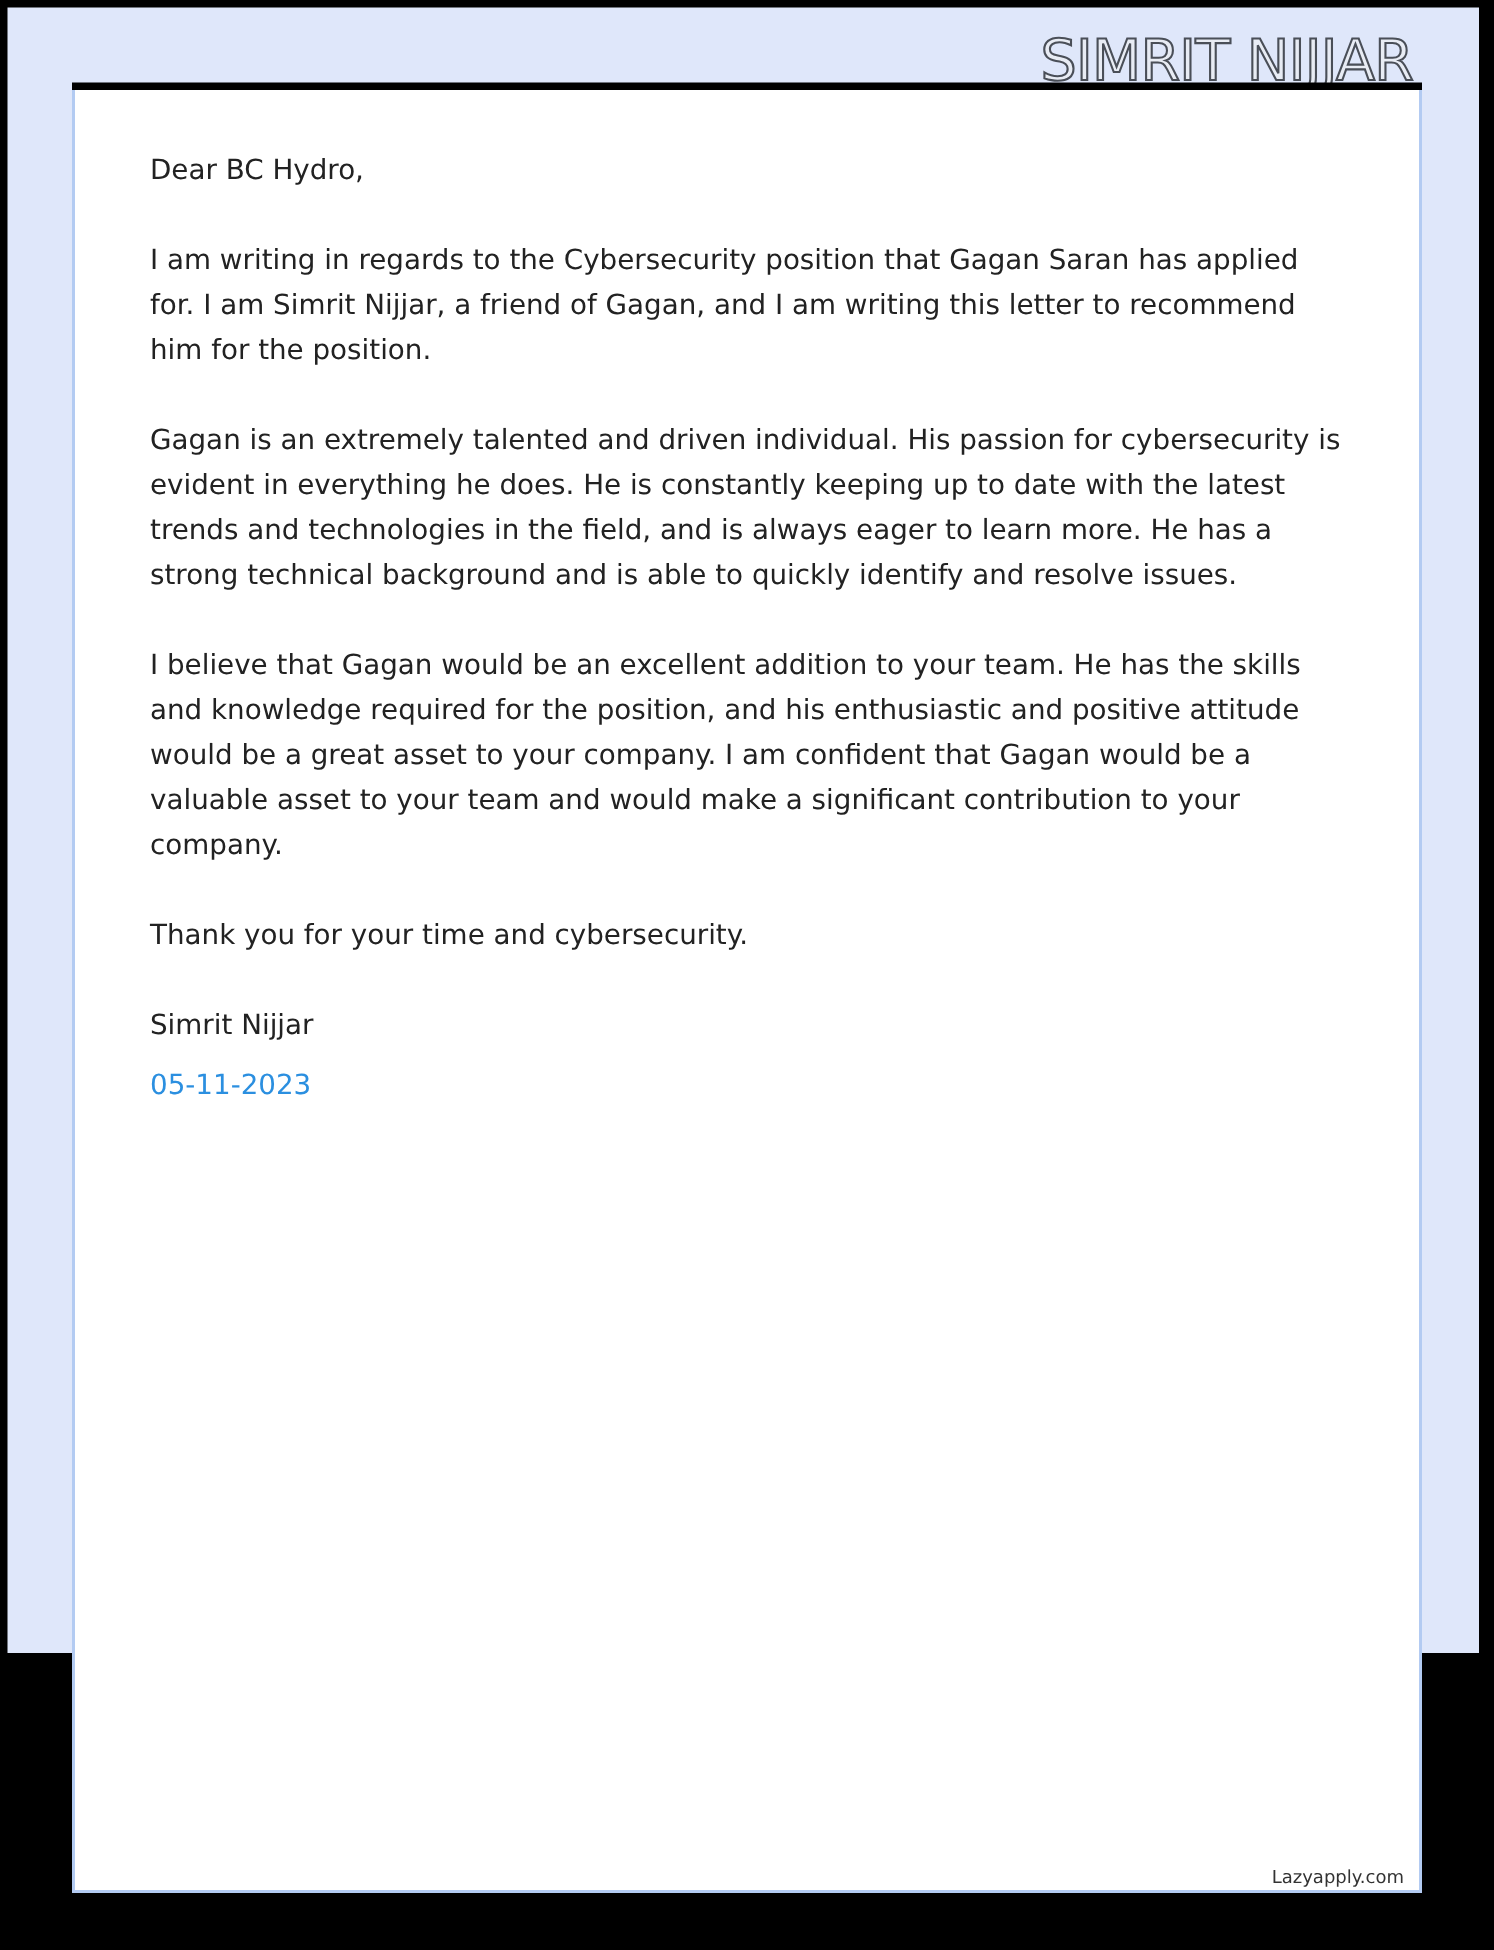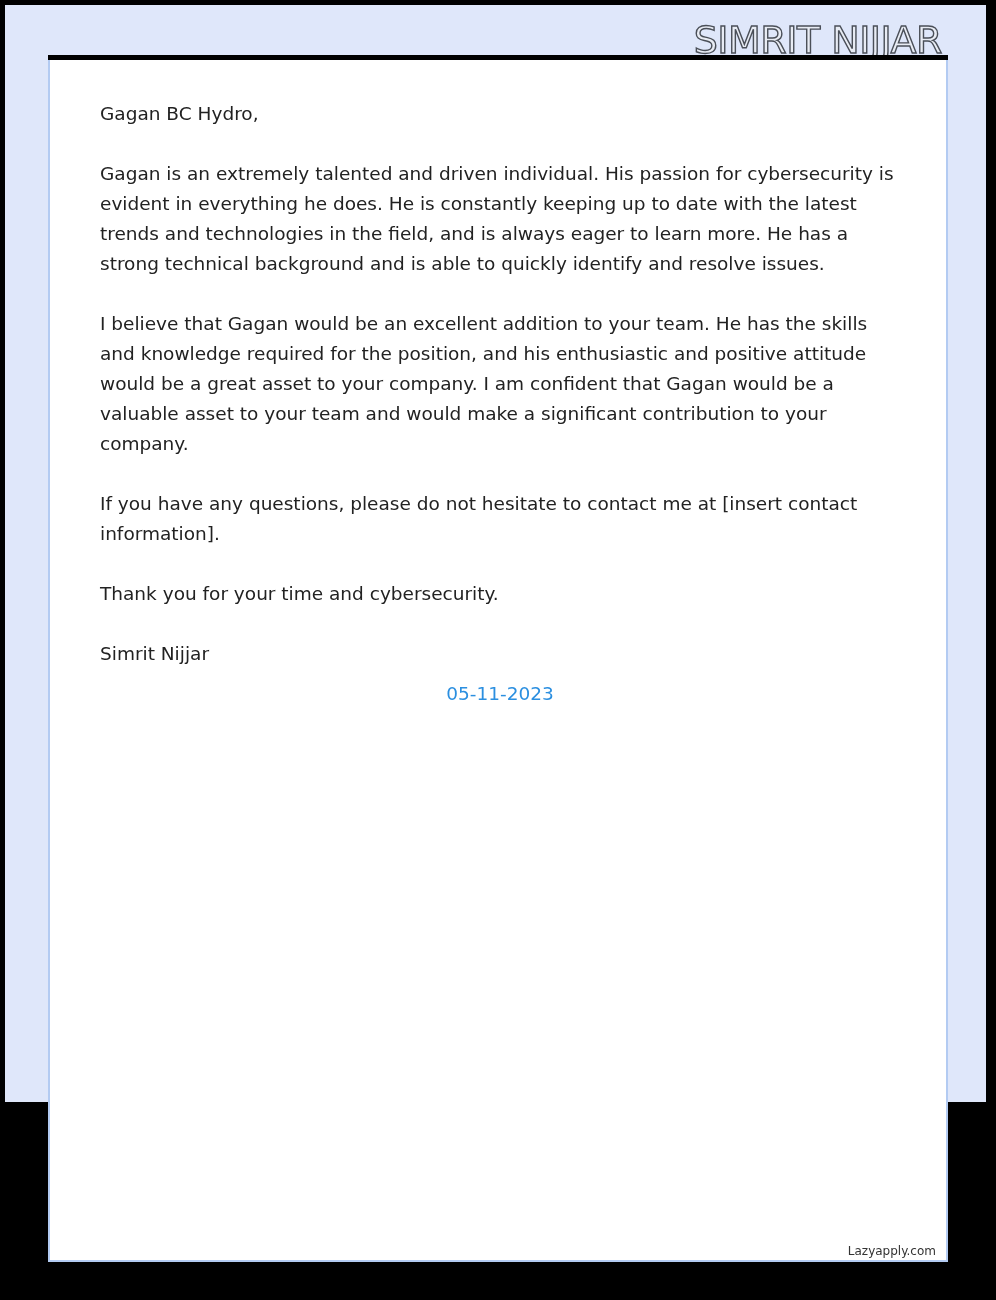--- a/index.html
+++ b/index.html
@@ -45,40 +45,40 @@
     }
     .letter {
       position: absolute;
       left: 50px; top: 39px;
       width: 800px;
       font-size: 18.5px;
       line-height: 30px;
       color: #222;
     }
     .letter p { margin: 0 0 30px 0; }
-    .letter p.date { margin-top: -20px; color: #2b8fe0; text-align: center; }
+    .letter p.date { margin-top: -20px; color: #2b8fe0; }
     .footer-brand {
       position: absolute;
       right: 10px; bottom: 2px;
       font-size: 12px;
       color: #333;
     }
   </style>
 </head>
 <body>
 
 <div class="frame">
   <h1 class="header-name">SIMRIT NIJJAR</h1>
   <div class="header-rule"></div>
 
   <div class="page">
     <div class="letter">
-      <p>Gagan BC Hydro,</p>
+      <p>Dear BC Hydro,</p>
+      <p>I am writing in regards to the Cybersecurity position that Gagan Saran has applied for. I am Simrit Nijjar, a friend of Gagan, and I am writing this letter to recommend him for the position.</p>
       <p>Gagan is an extremely talented and driven individual. His passion for cybersecurity is evident in everything he does. He is constantly keeping up to date with the latest trends and technologies in the field, and is always eager to learn more. He has a strong technical background and is able to quickly identify and resolve issues.</p>
       <p>I believe that Gagan would be an excellent addition to your team. He has the skills and knowledge required for the position, and his enthusiastic and positive attitude would be a great asset to your company. I am confident that Gagan would be a valuable asset to your team and would make a significant contribution to your company.</p>
-      <p>If you have any questions, please do not hesitate to contact me at [insert contact information].</p>
       <p>Thank you for your time and cybersecurity.</p>
       <p>Simrit Nijjar</p>
       <p class="date">05-11-2023</p>
     </div>
     <div class="footer-brand">Lazyapply.com</div>
   </div>
 </div>
 
 </body></html>

